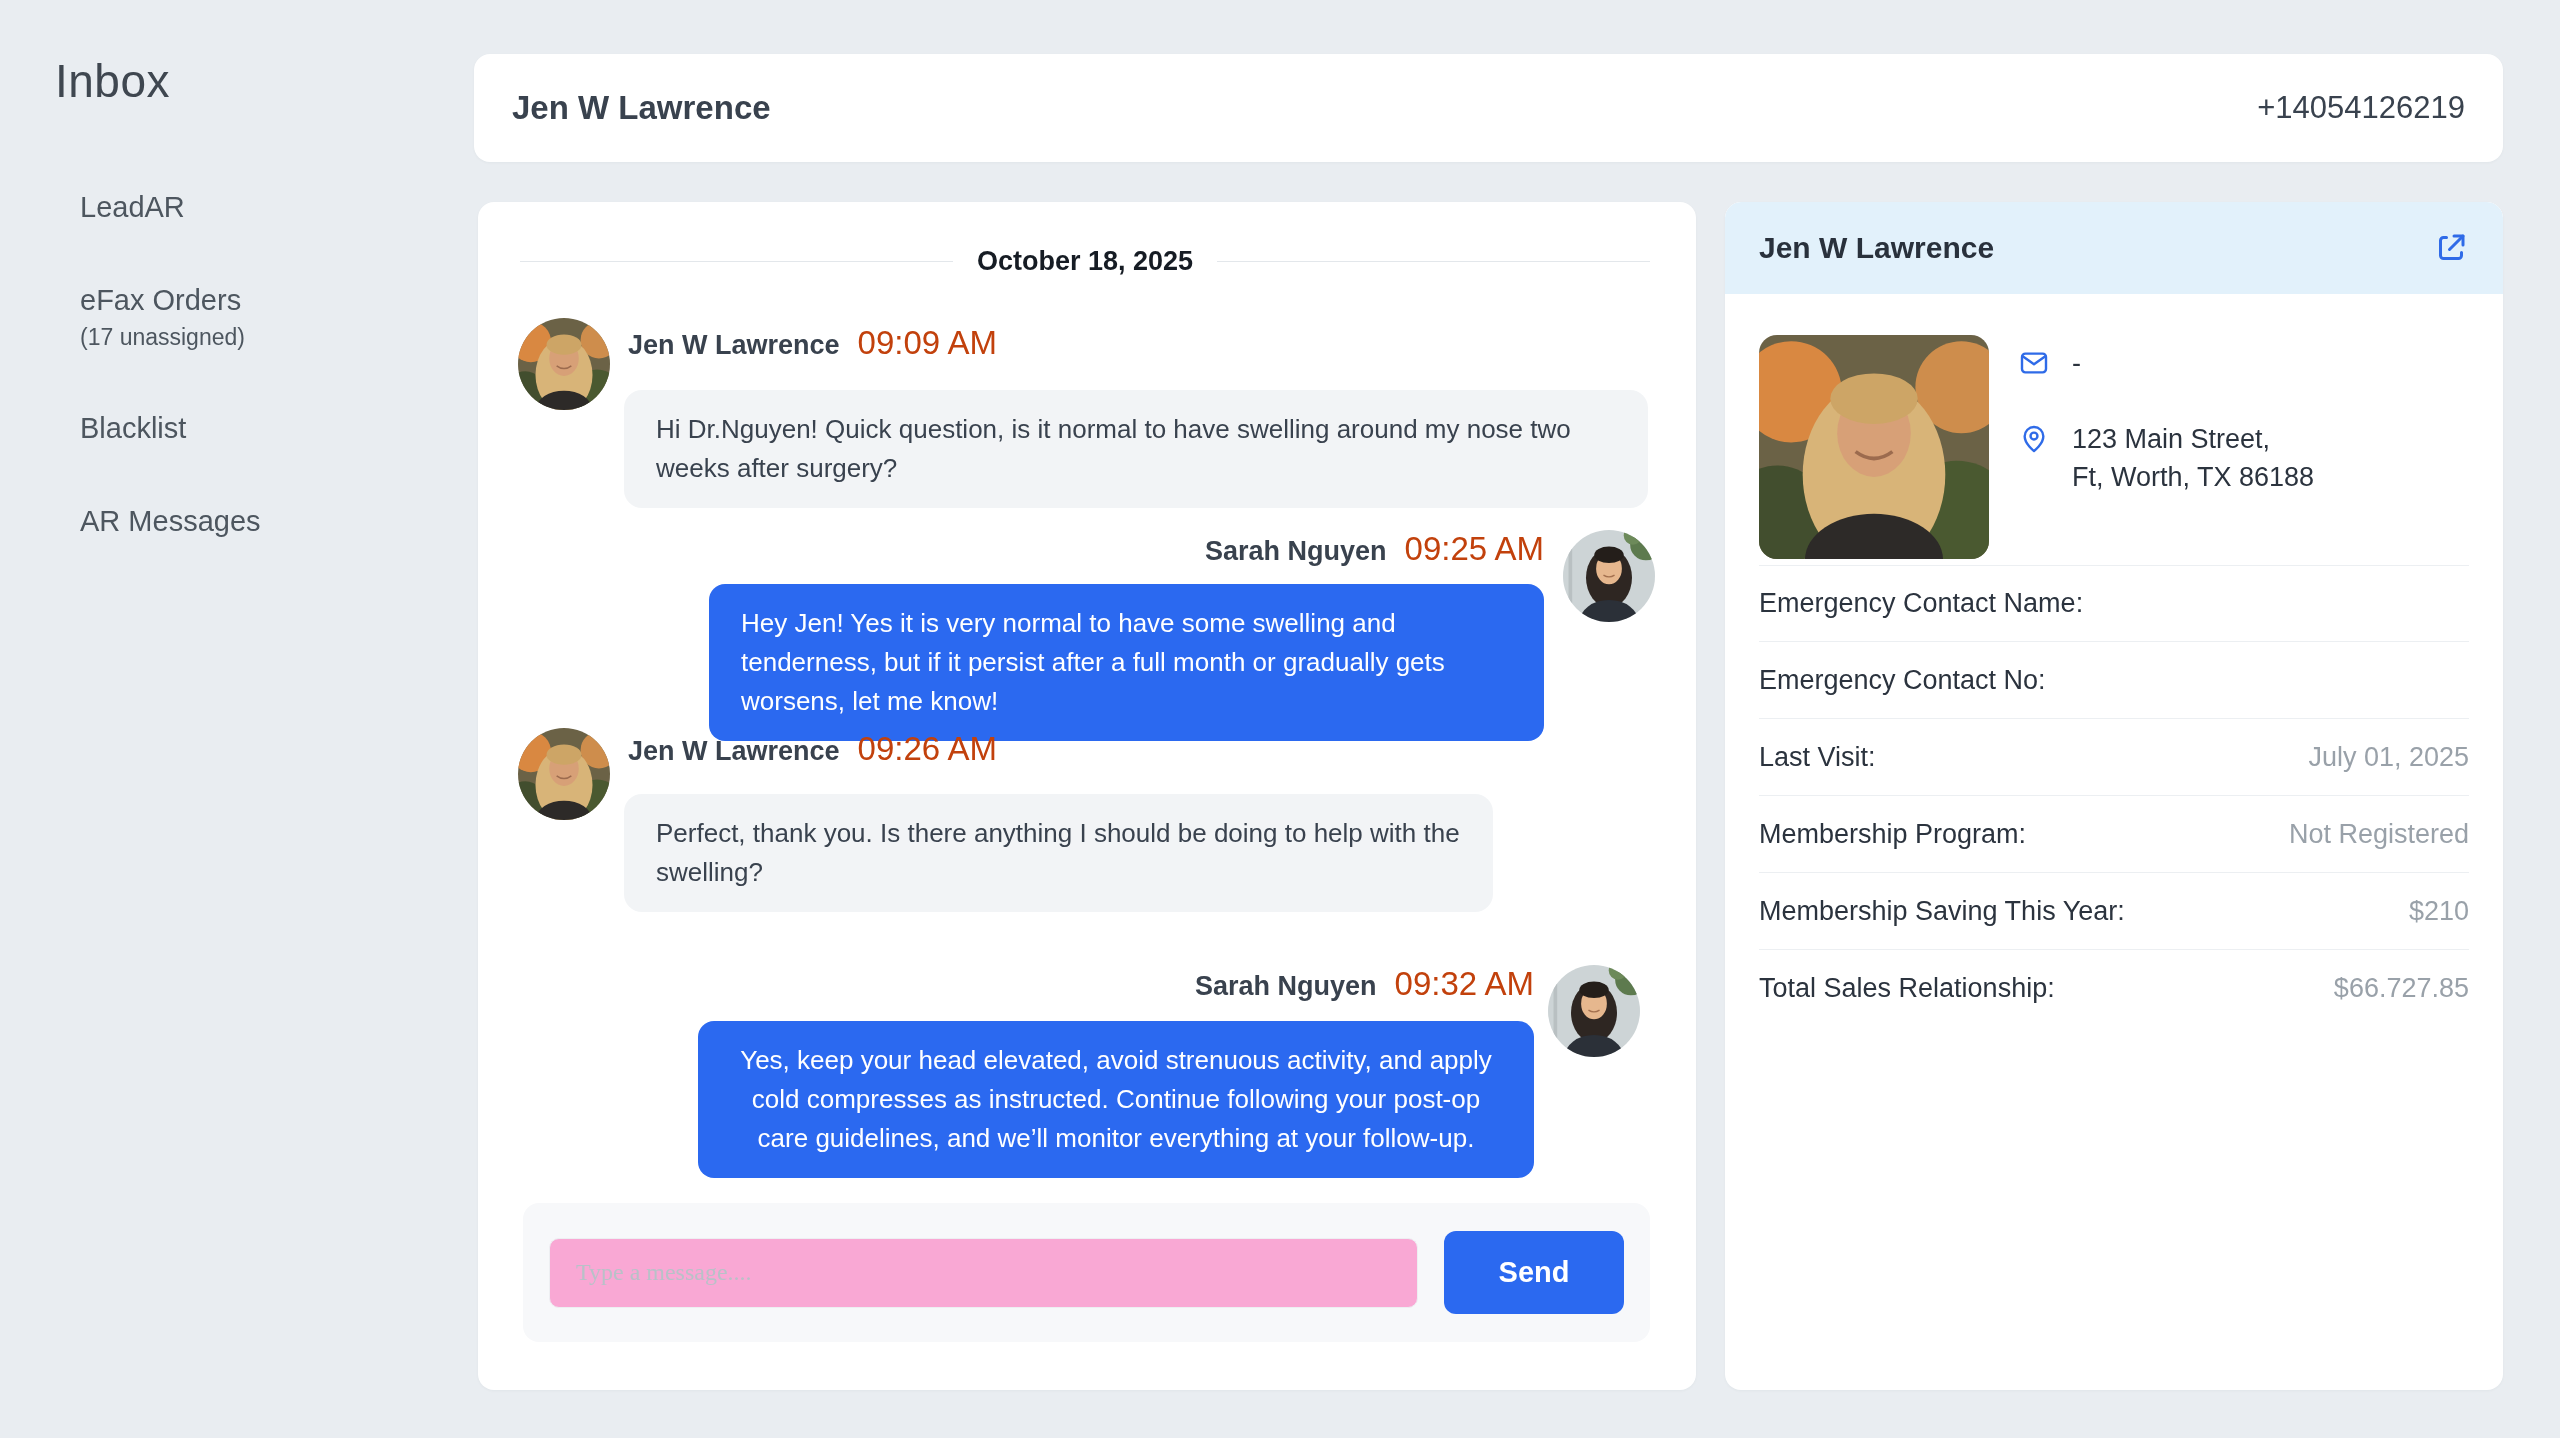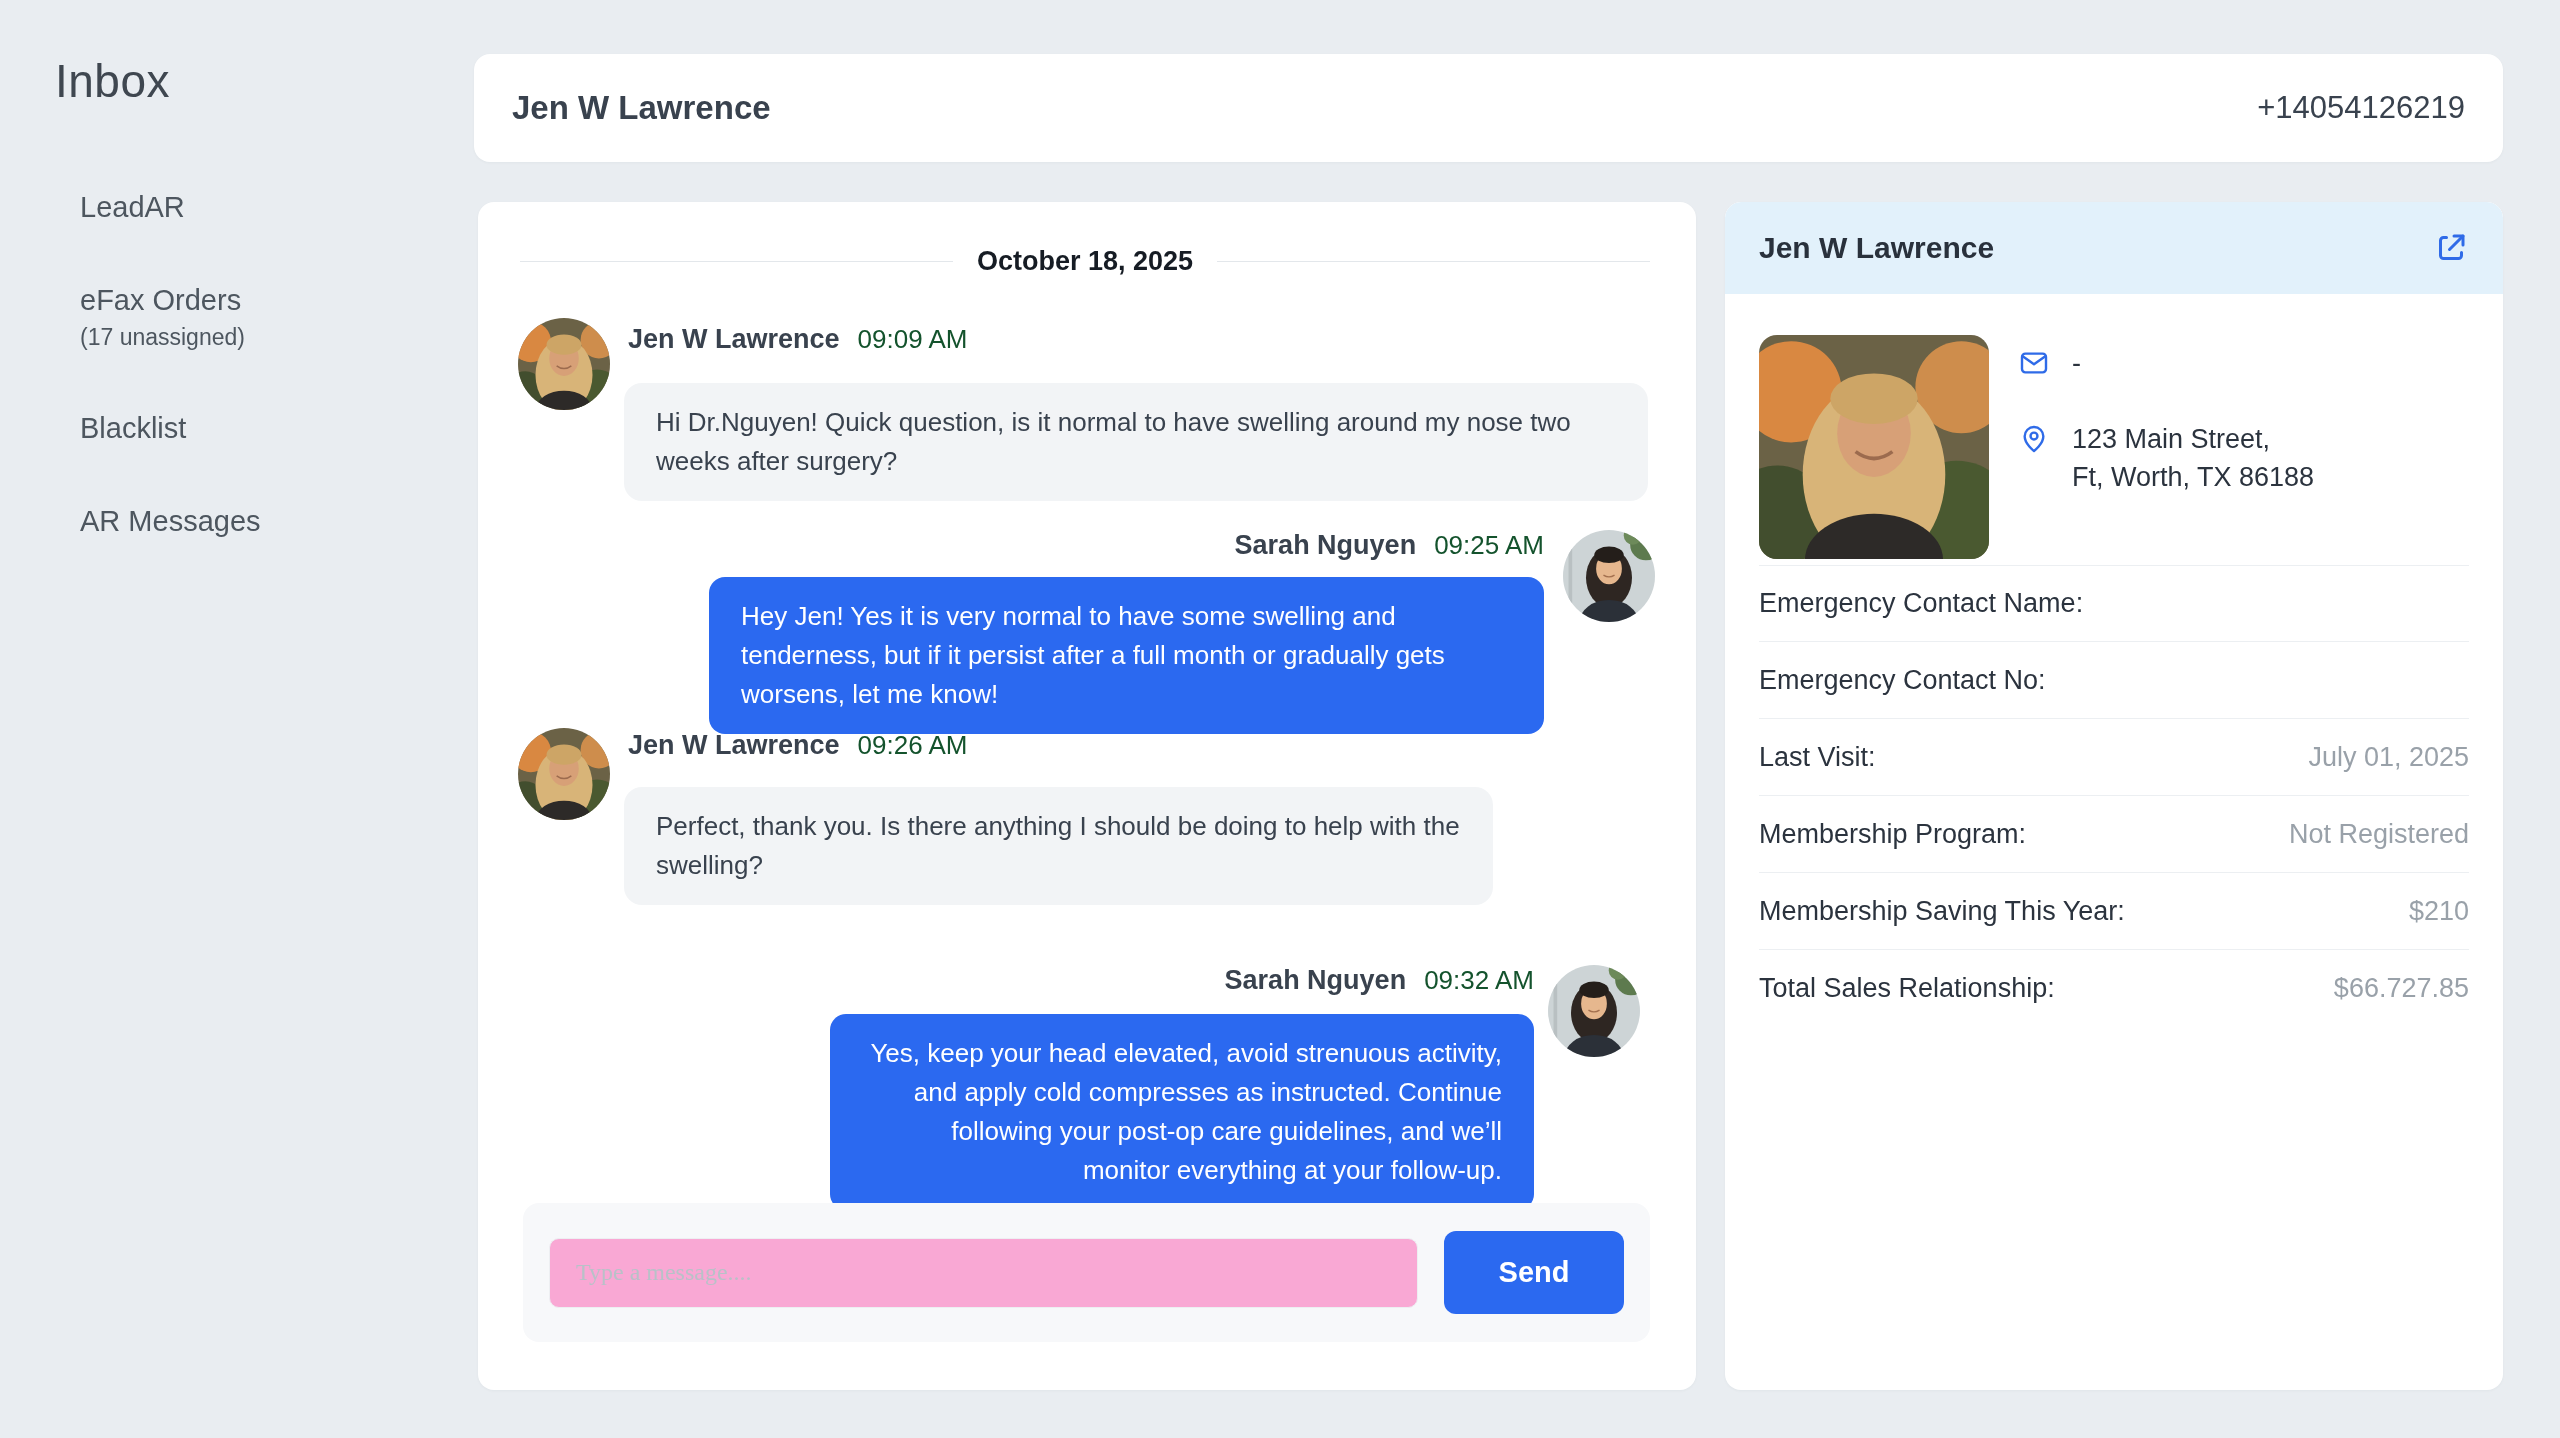--- a/index.html
+++ b/index.html
@@ -31,21 +31,21 @@
   .date-divider .line { flex:1; height:1px; background:#E3E7EB; }
   .date-text { font-size:27px; font-weight:700; color:#161C24; white-space:nowrap; }
 
   .avatar { border-radius:50%; overflow:hidden; flex:0 0 auto; }
   .av-svg { display:block; width:100%; height:100%; }
 
   .msg { position:absolute; display:flex; }
   .msg-col { display:flex; flex-direction:column; }
   .meta-row { display:flex; align-items:baseline; gap:18px; }
   .meta-name { font-size:27px; font-weight:700; color:#39424E; }
-  .meta-time { font-size:26px; color:#14532d; }
+  .meta-time { font-size:33px; color:#c2410c; }
 
   .bubble { font-size:26px; line-height:1.5; border-radius:18px; padding:20px 32px; }
   .bubble-in { background:#F2F4F6; color:#39424E; }
   .bubble-out { background:#2B69F0; color:#FFFFFF; border-radius:16px; }
 
   .msg-1 { left:40px; top:116px; }
   .msg-1 .avatar { width:92px; height:92px; }
   .msg-1 .msg-col { margin-left:14px; }
   .msg-1 .meta-row { margin-top:6px; margin-left:4px; }
   .msg-1 .bubble { margin-top:28px; max-width:1024px; }
@@ -56,21 +56,21 @@
   .msg-2 .avatar { width:92px; height:92px; margin-left:19px; }
 
   .msg-3 { left:40px; top:526px; }
   .msg-3 .avatar { width:92px; height:92px; }
   .msg-3 .msg-col { margin-left:14px; }
   .msg-3 .meta-row { margin-top:2px; margin-left:4px; }
   .msg-3 .bubble { margin-top:26px; max-width:869px; }
 
   .msg-4 { left:220px; top:763px; }
   .msg-4 .msg-col { width:836px; align-items:flex-end; }
-  .msg-4 .bubble { margin-top:18px; width:704px; text-align:right; }
+  .msg-4 .bubble { margin-top:18px; width:836px; text-align:center; }
   .msg-4 .avatar { width:92px; height:92px; margin-left:14px; }
 
   
   .composer { position:absolute; left:45px; top:1001px; width:1127px; height:139px; background:#F7F8FA; border-radius:16px; display:flex; align-items:center; padding:0 26px; gap:26px; }
   .composer input { flex:1; height:70px; border:1px solid #EDEFF2; border-radius:10px; background:#f9a8d4; font-family:Liberation Serif, serif; font-size:24px; color:#39424E; padding:0 26px; outline:none; }
   .composer input::placeholder { color:#B9C1C8; }
   .send-btn { width:180px; height:83px; background:#2B69F0; border:none; border-radius:12px; color:#fff; font-family:"Liberation Sans",sans-serif; font-size:29px; font-weight:700; cursor:pointer; }
 
   
   .profile-card { left:1725px; top:202px; width:778px; height:1188px; overflow:hidden; }

